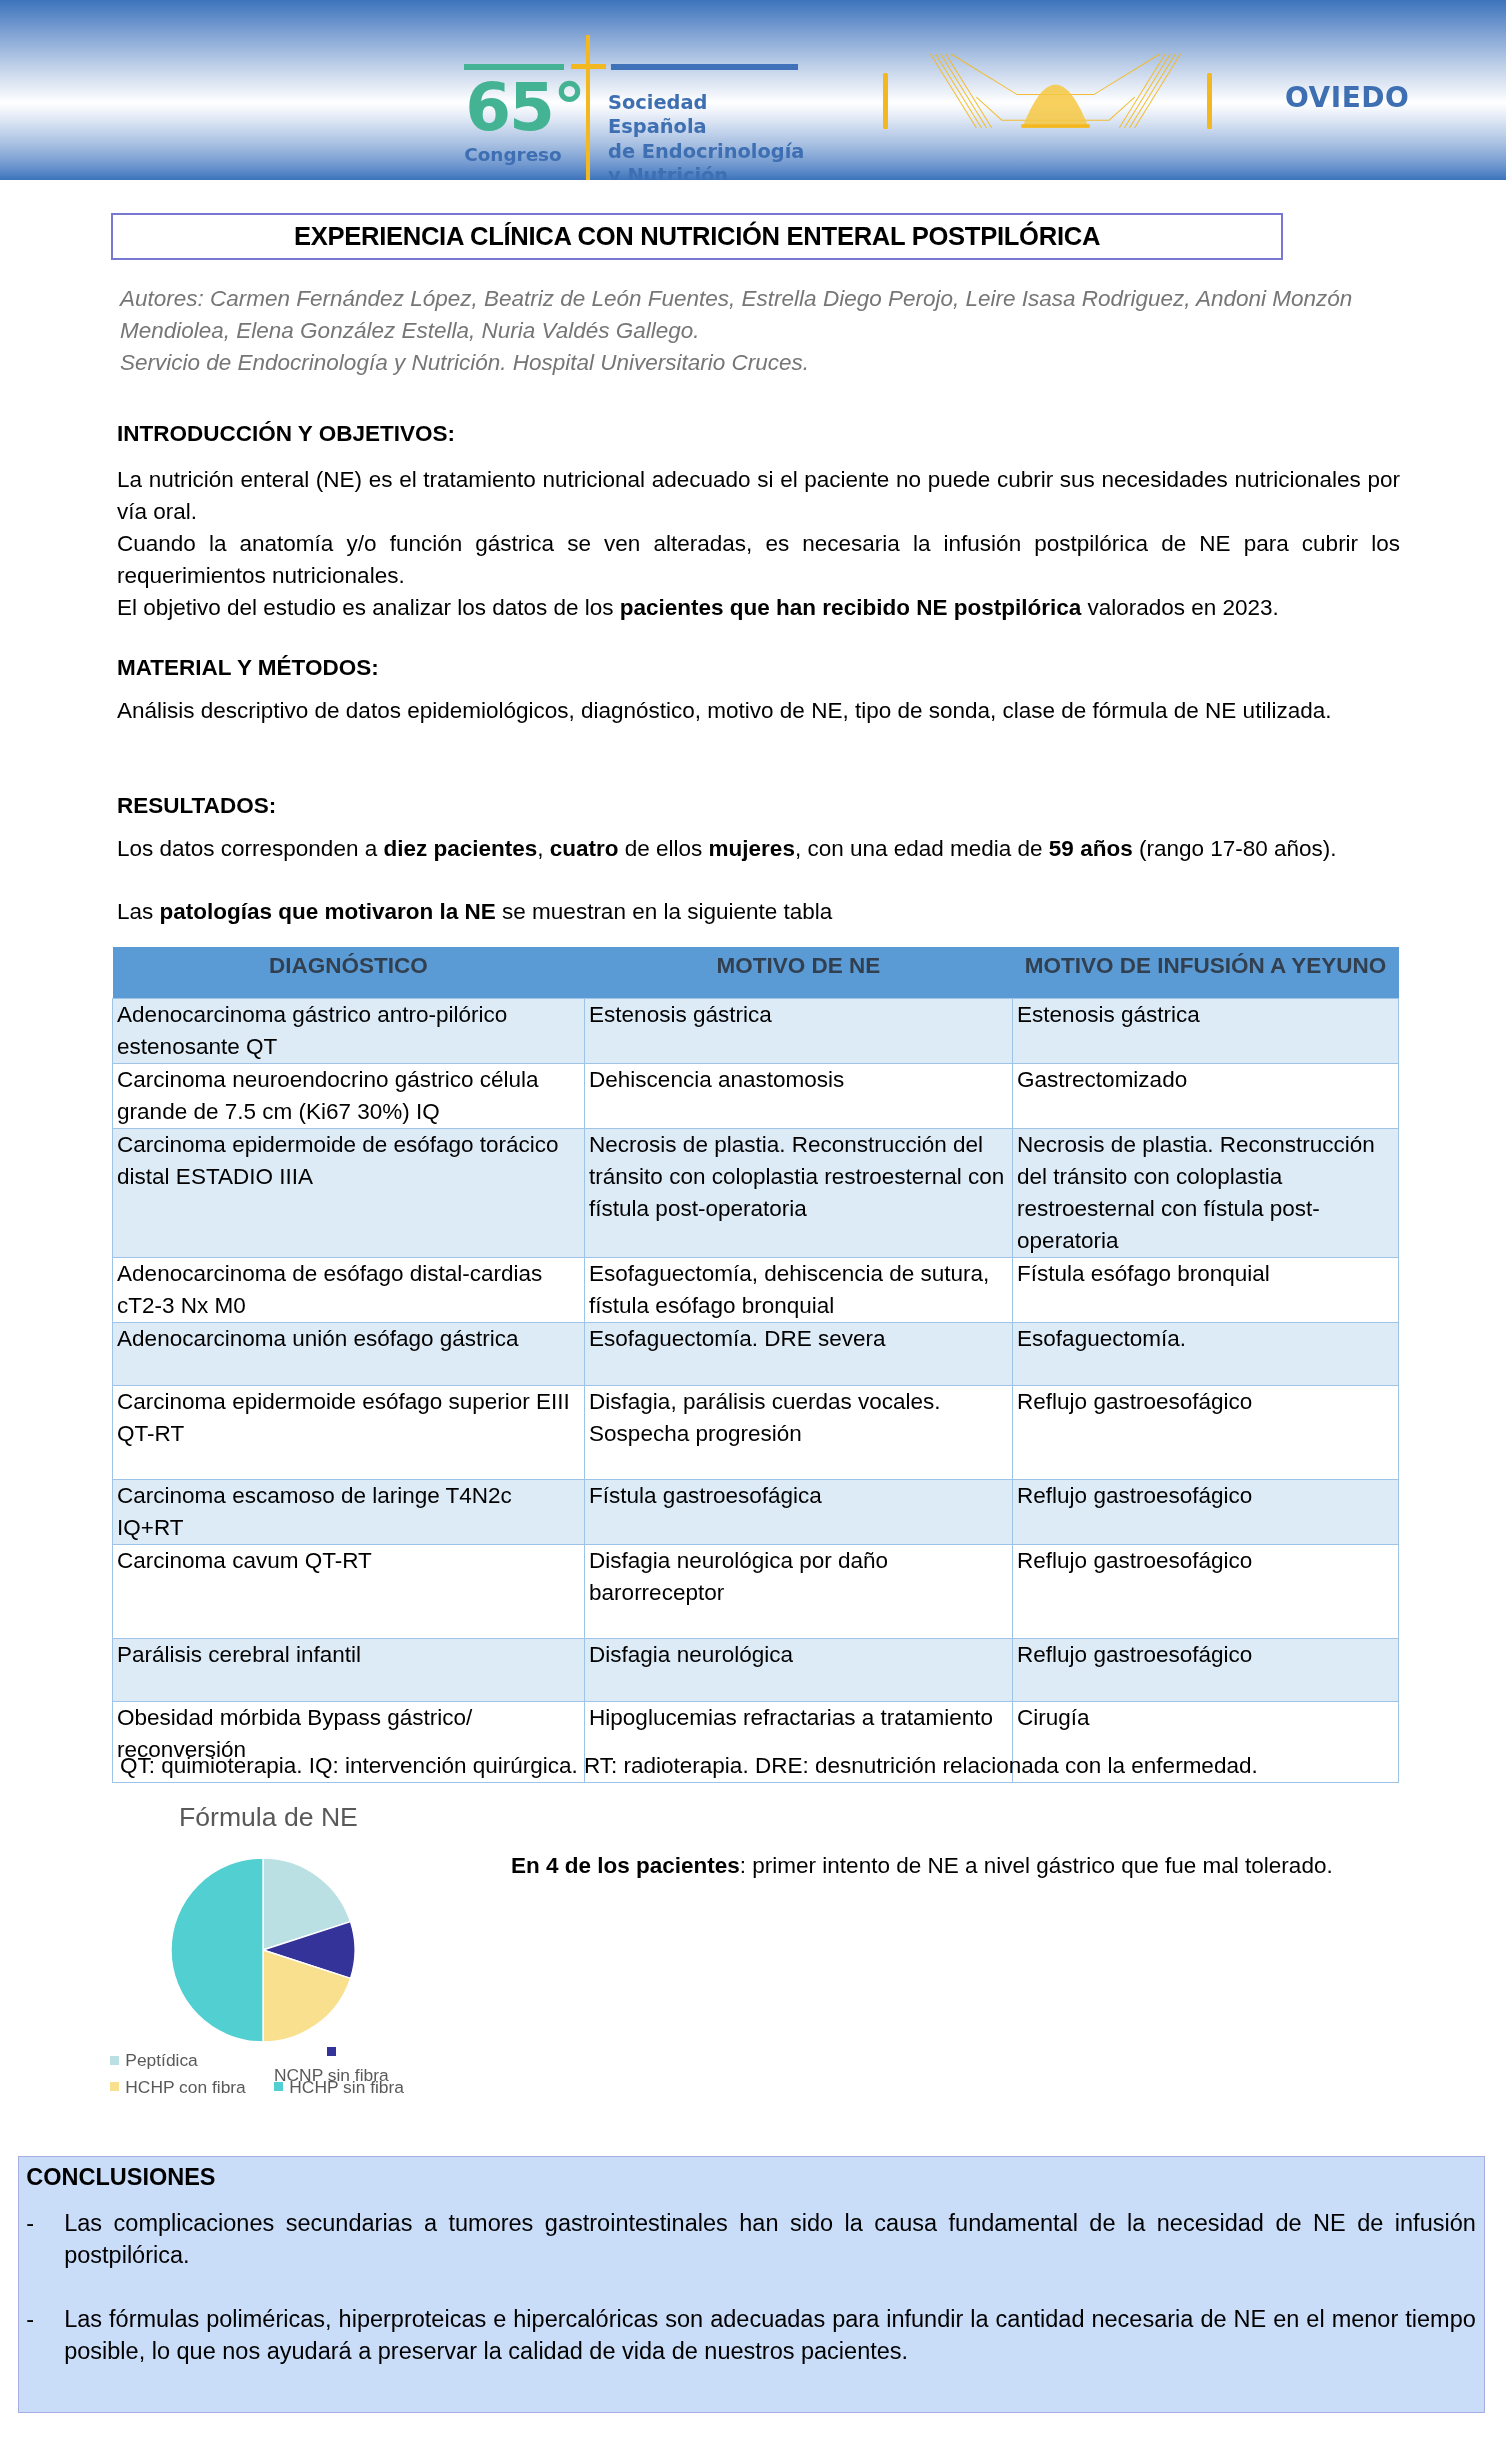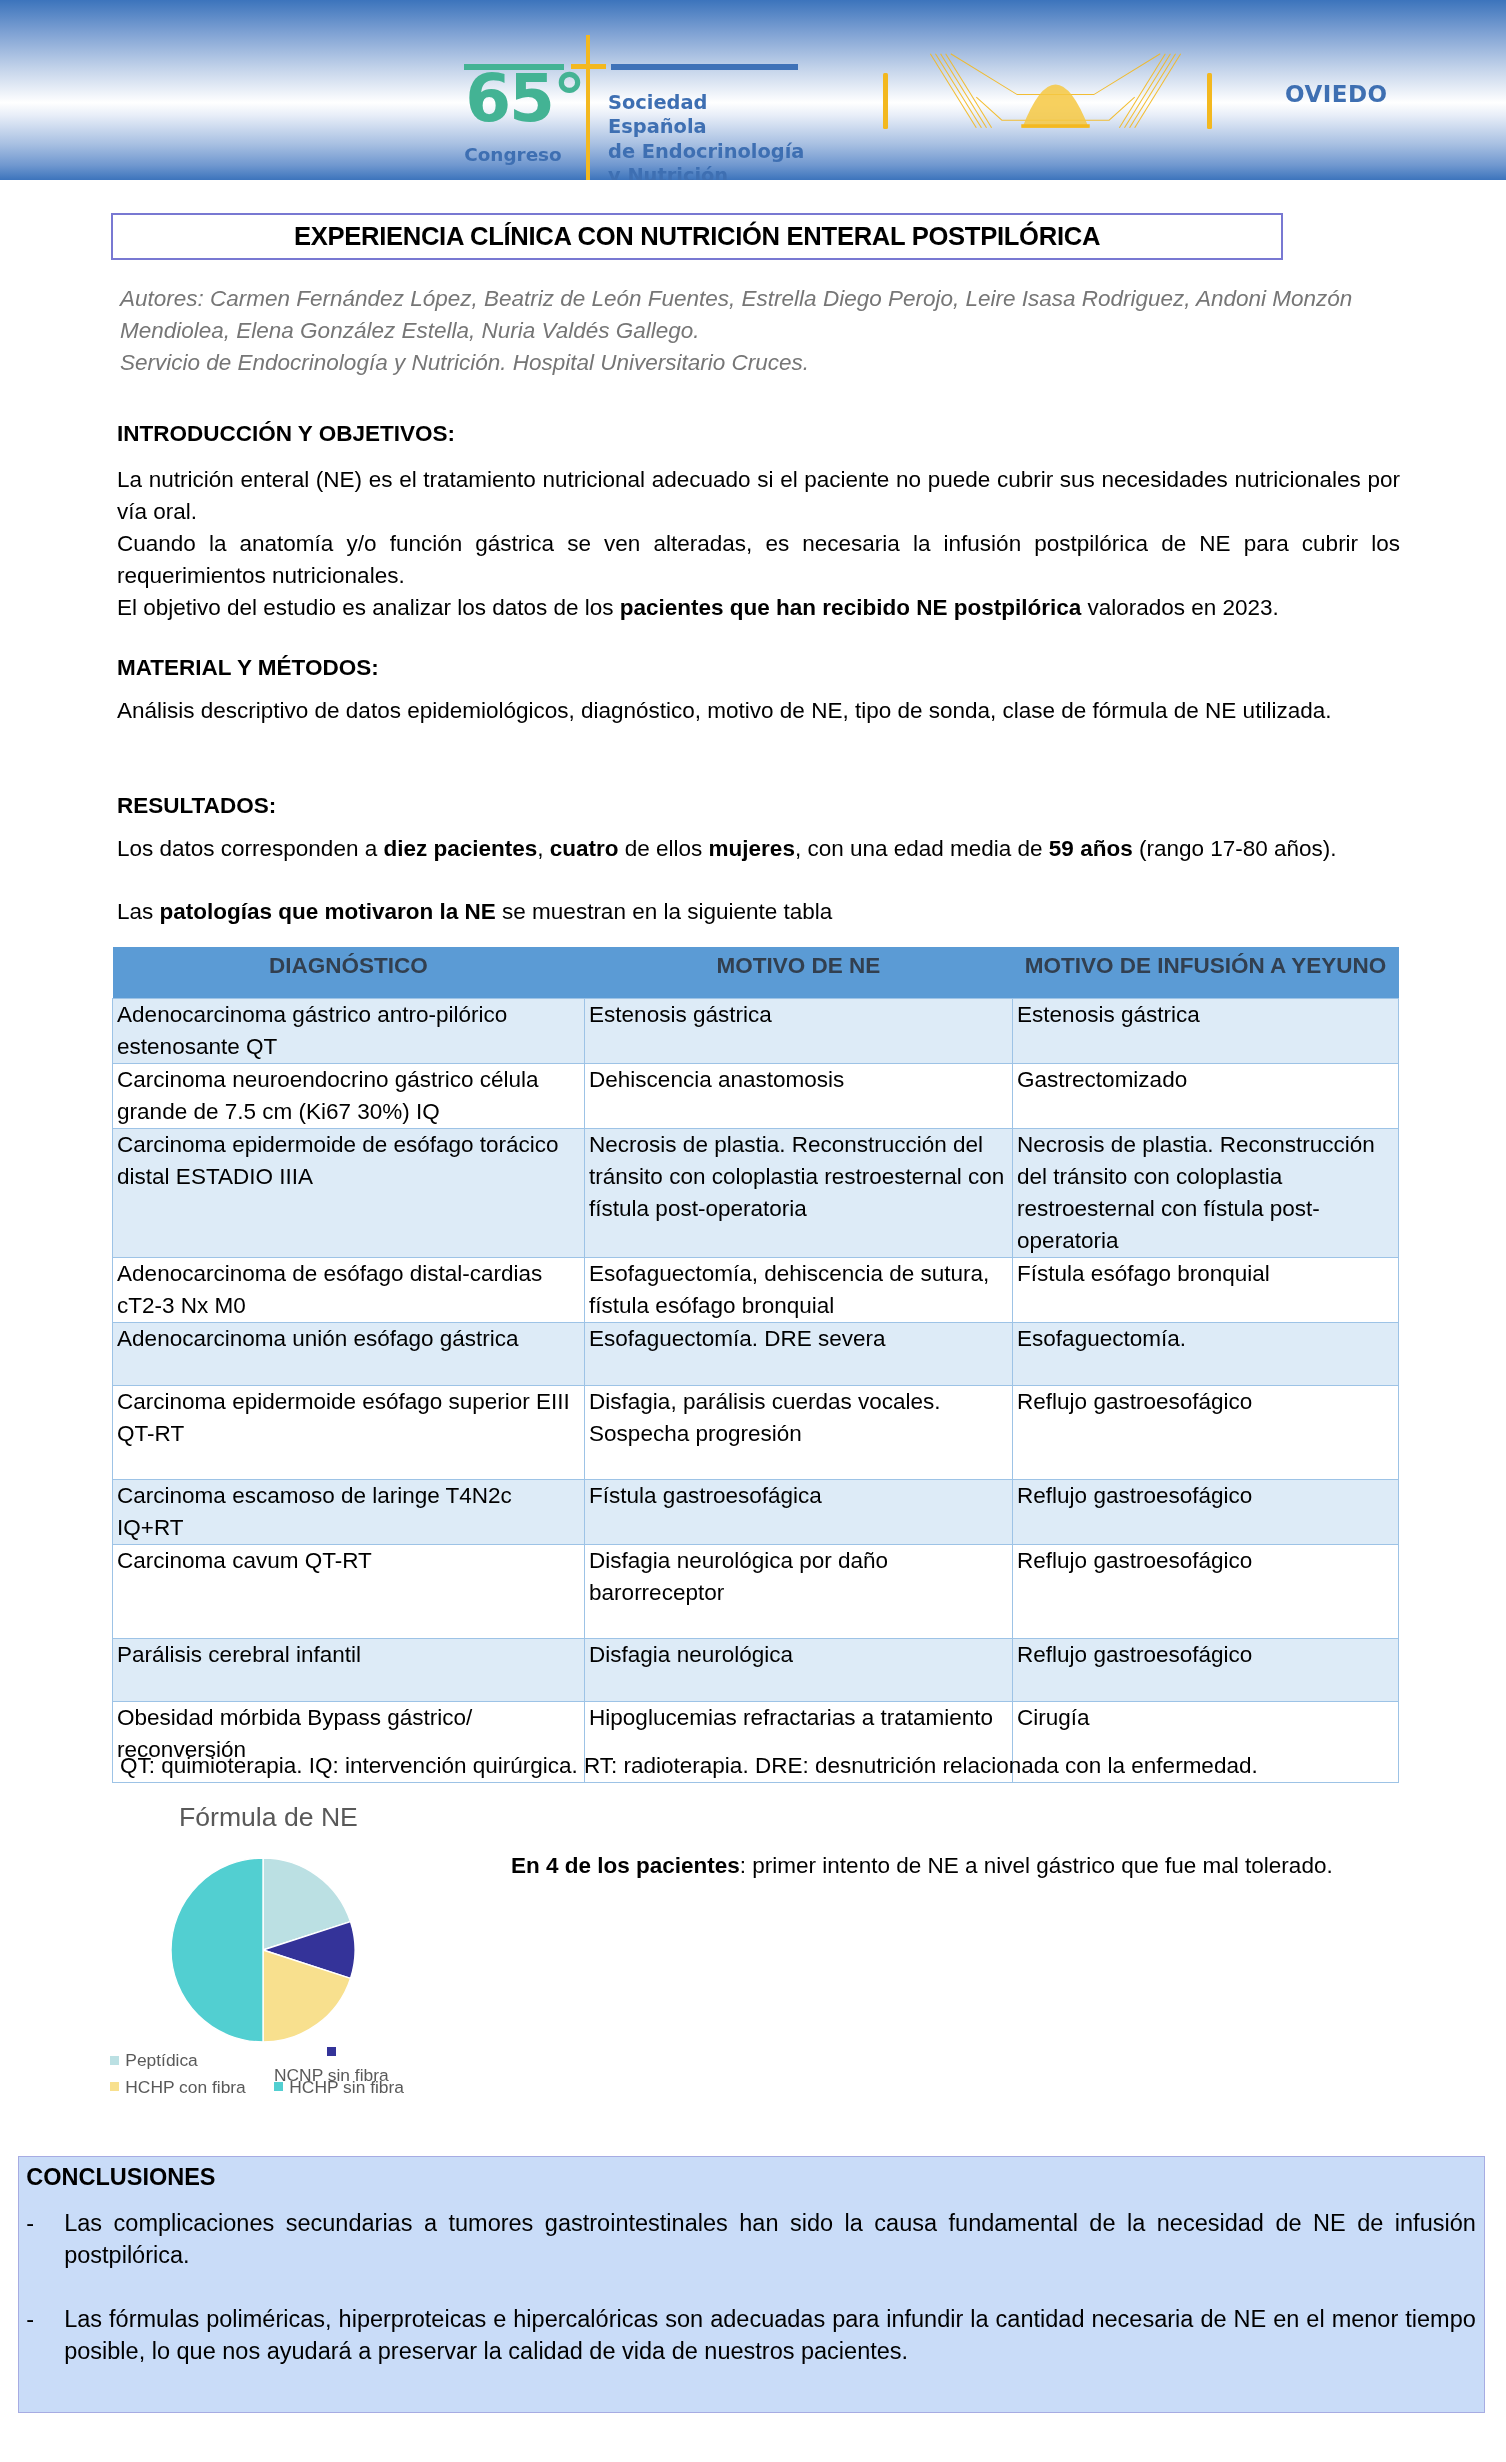--- a/index.html
+++ b/index.html
@@ -19,36 +19,36 @@
     color: #3f75bf; letter-spacing: 1px;
     -webkit-text-stroke: 2.6px #f1b820;
   }
   .tower { position: absolute; border: 1.5px solid #55c0a6; opacity: 0.85; }
   .congress-block { position: absolute; left: 455px; top: 25.6px; width: 353px; height: 138px; }
   .cg-bar-green { position: absolute; left: 9.2px; top: 38px; width: 100px; height: 6.1px; background: #43b394; }
   .cg-bar-blue { position: absolute; left: 156px; top: 38px; width: 187px; height: 6.1px; background: #3f72b8; }
   .cg-cross-h { position: absolute; left: 116px; top: 38px; width: 35px; height: 5.1px; background: #f3b81f; }
   .cg-cross-v { position: absolute; left: 131px; top: 9.2px; width: 4.1px; height: 148px; background: #f3b81f; }
   .cg-num {
-    position: absolute; left: 10.2px; top: 40px; font-family: "DejaVu Sans", sans-serif; font-weight: bold;
+    position: absolute; left: 10.2px; top: 49px; font-family: "DejaVu Sans", sans-serif; font-weight: bold;
     font-size: 66px; line-height: 1; color: #43b394; letter-spacing: -2px;
   }
   .cg-word {
     position: absolute; left: 9.2px; top: 120px; font-family: "DejaVu Sans", sans-serif; font-weight: bold;
     font-size: 18.4px; line-height: 1; color: #3e6fb2;
   }
   .cg-org {
     position: absolute; left: 153px; top: 65px; font-family: "DejaVu Sans", sans-serif; font-weight: bold;
     font-size: 19.4px; line-height: 24.5px; color: #3e6fb2;
   }
   .gold-divider { position: absolute; width: 4.6px; height: 56px; background: #f3b81f; border-radius: 1.5px; }
   .bridge-icon { position: absolute; left: 915px; top: 51px; width: 281px; height: 77px; }
   .oviedo {
     position: absolute; left: 1285px; top: 81px; font-family: "DejaVu Sans", sans-serif; font-weight: bold;
-    font-size: 23px; color: #3e6fb2; letter-spacing: 0.5px;
+    font-size: 28px; color: #3e6fb2; letter-spacing: 0.5px;
   }
 
   
   .title-box {
     position: absolute; left: 111px; top: 213px; width: 1172px; height: 47px;
     border: 2.6px solid #7878d2; background: #fff;
     display: flex; align-items: center; justify-content: center;
   }
   .title-box h1 {
     font-family: "Liberation Sans", sans-serif; font-weight: bold; font-size: 25.6px; color: #000; letter-spacing: -0.3px;

